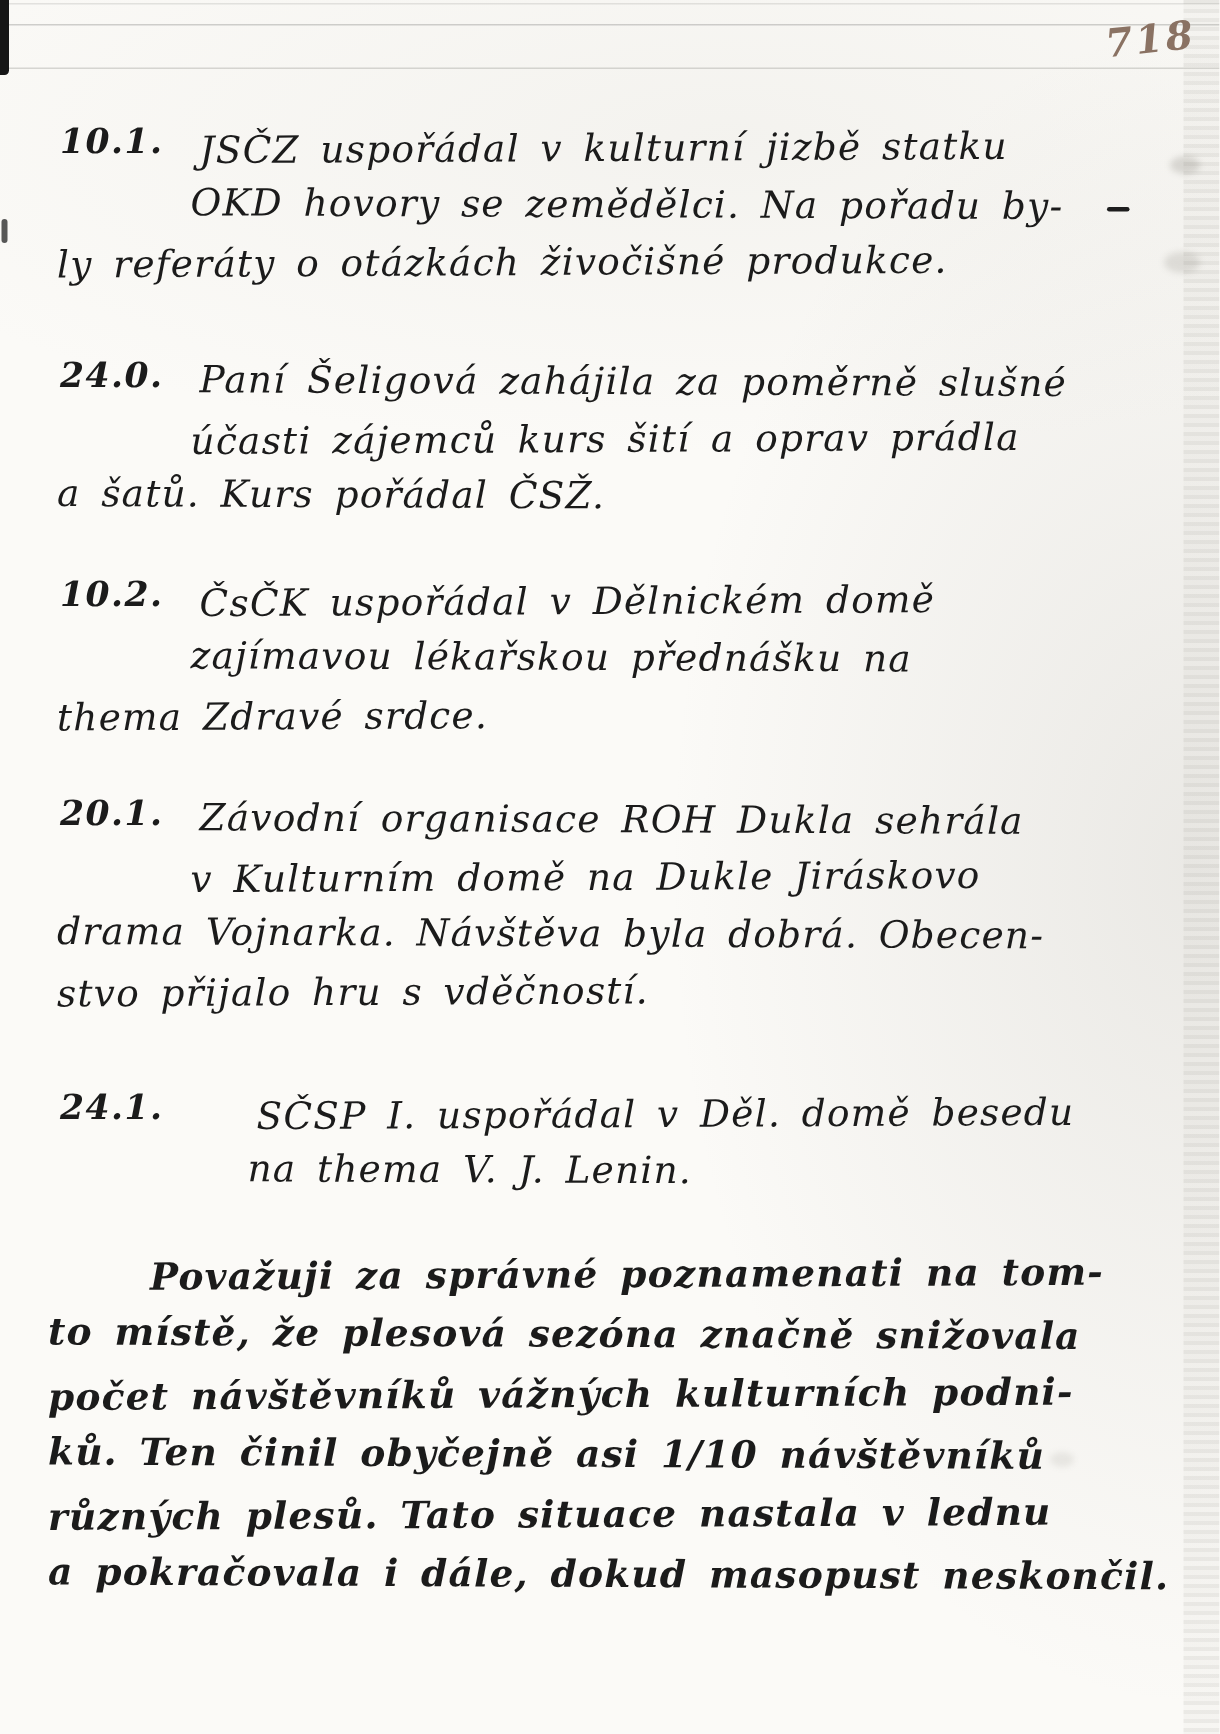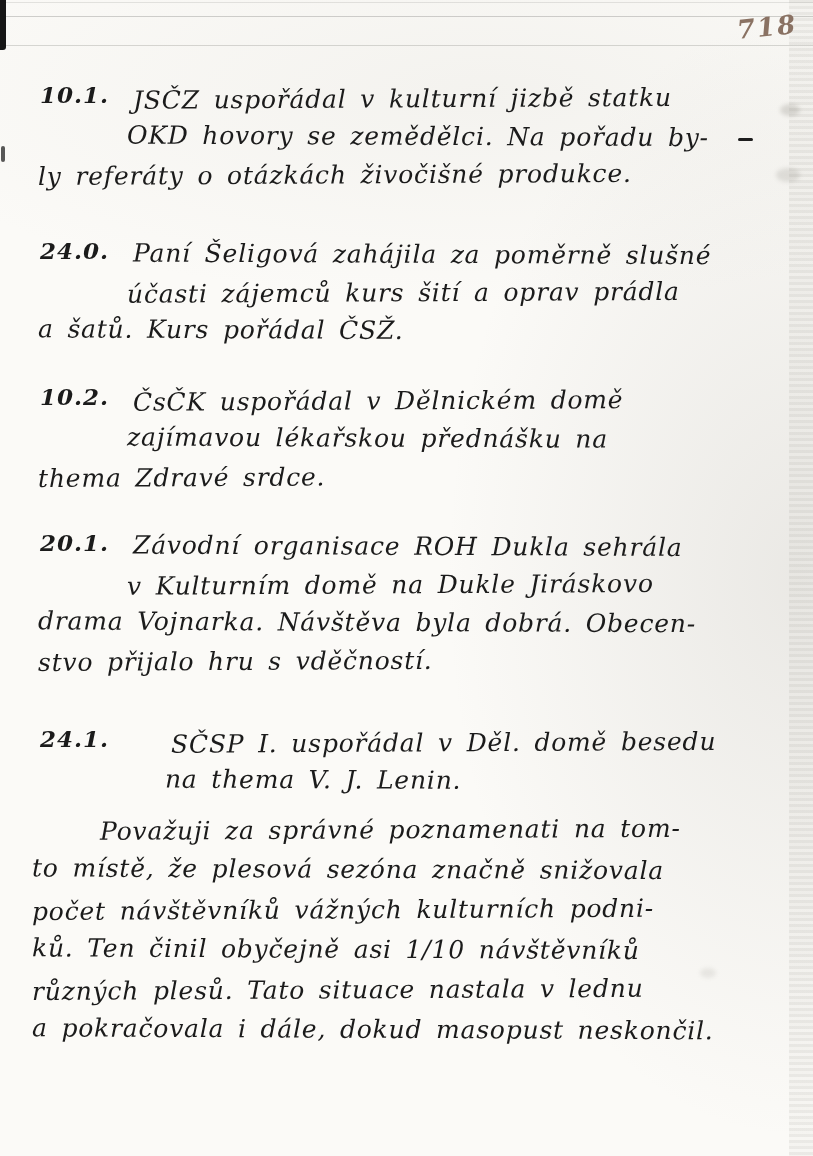--- a/index.html
+++ b/index.html
@@ -63,21 +63,21 @@
   .ml-para-first { margin-left: 100px; }
   .ml-para   { margin-left: 32px; }
   .t1 { transform: rotate(-0.3deg); }
   .t2 { transform: rotate(0.25deg); }
 
   .e1 { top: 80px; }
   .e2 { top: 236px; }
   .e3 { top: 382px; }
   .e4 { top: 528px; }
   .e5 { top: 724px; padding-left: 38px; }
-  .para { top: 810px; }
+  .para { top: 830px; font-weight: bold; }
 </style>
 </head>
 <body>
 
 <div class="page">
 
   <div class="scan-line c"></div>
   <div class="scan-line a"></div>
   <div class="scan-line b"></div>
   <div class="right-band"></div>

